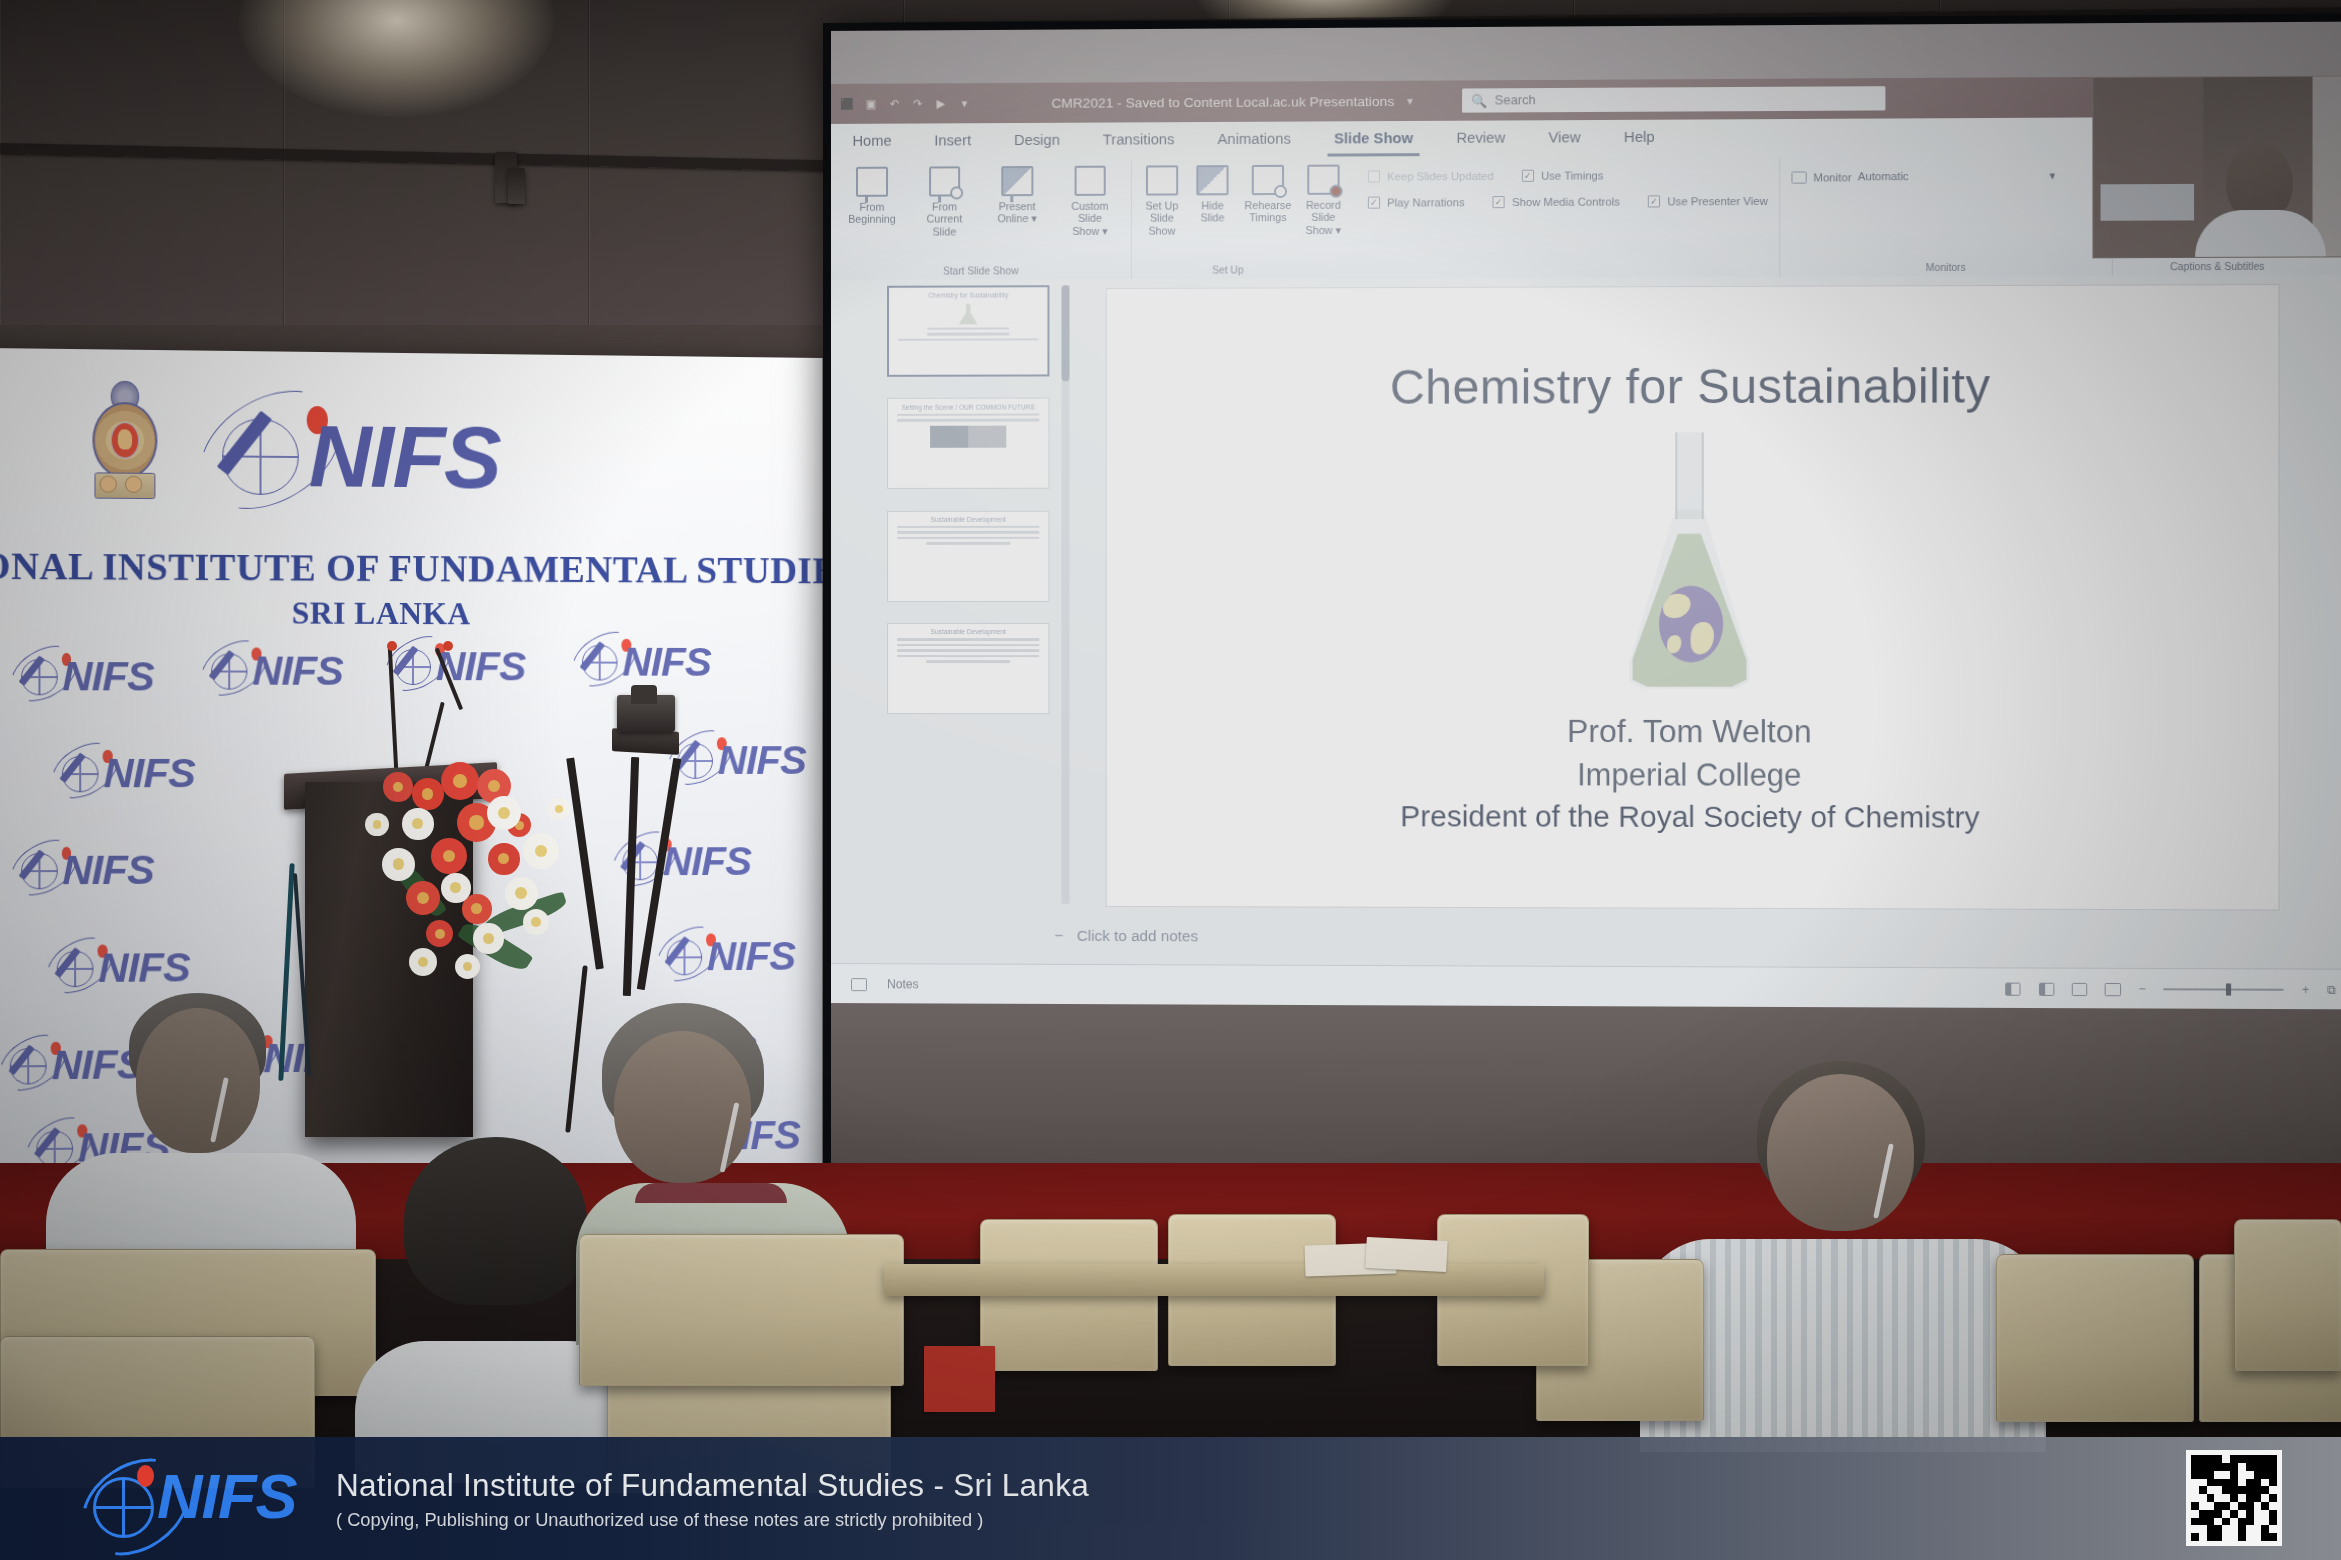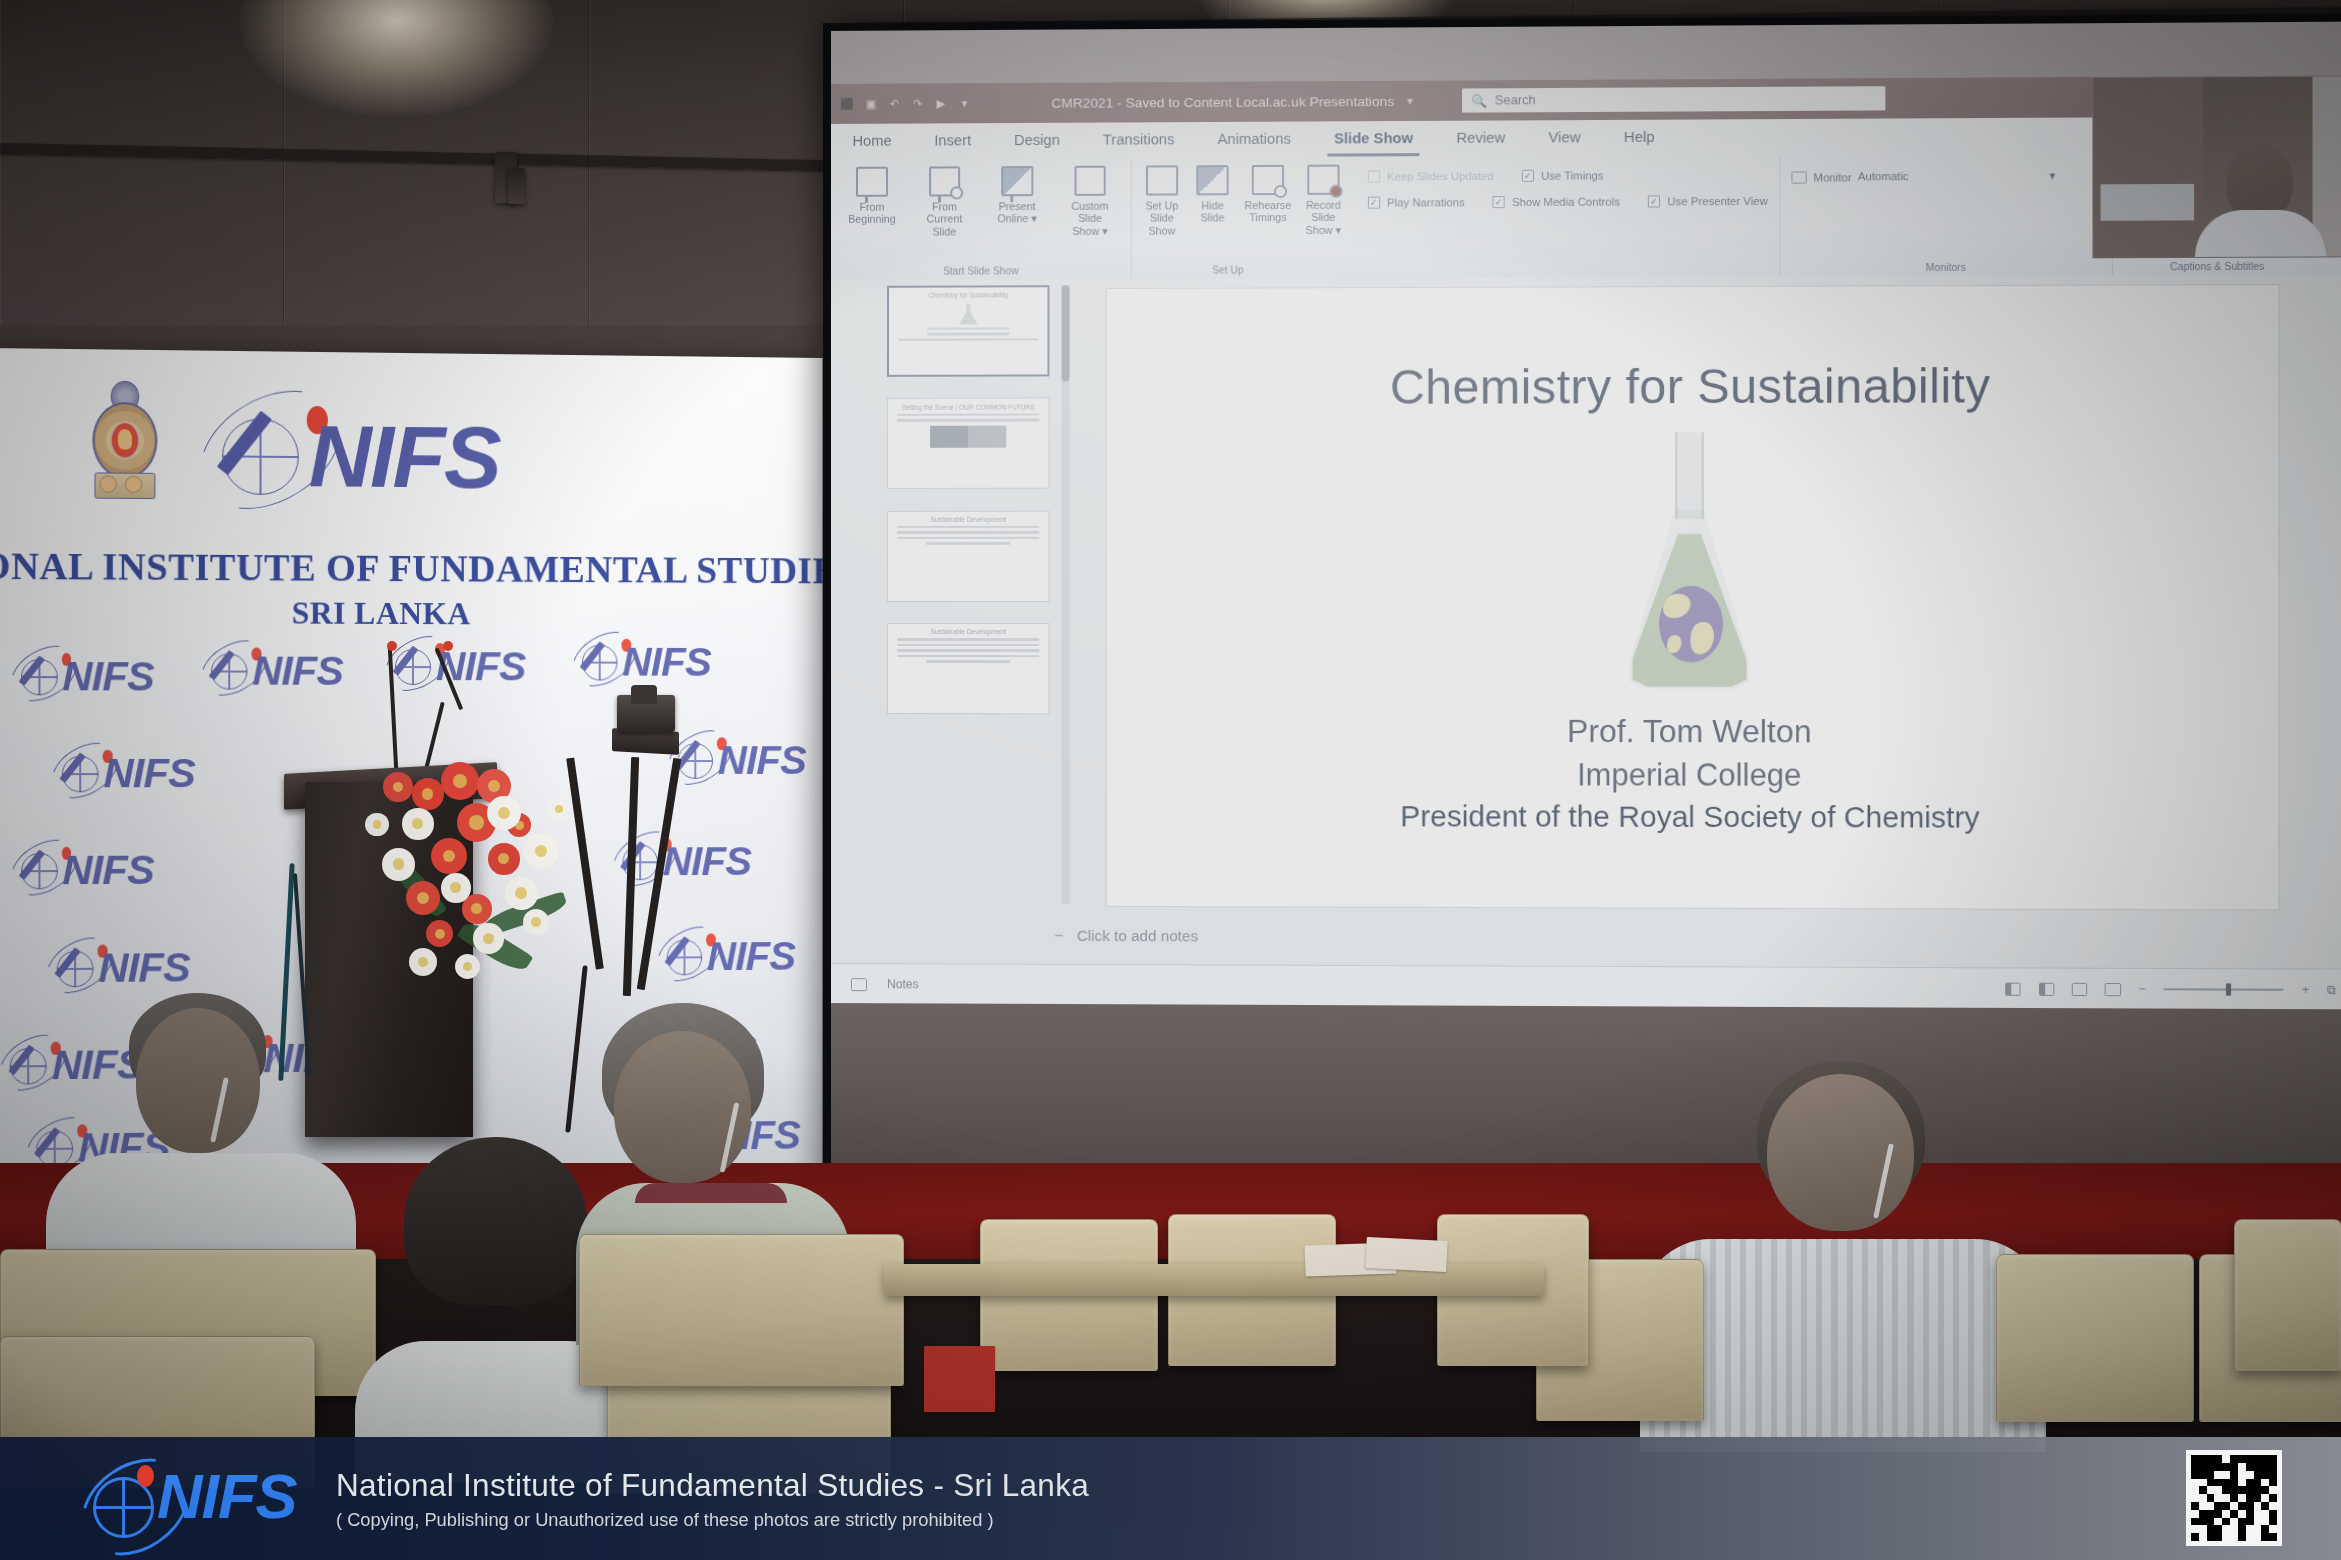--- a/index.html
+++ b/index.html
@@ -992,21 +992,21 @@
 
 <div class="footer">
   <div class="footer-nifs">
     <div class="fn-orbit"></div>
     <div class="fn-globe"></div>
     <div class="fn-dot"></div>
     <div class="fn-text">NIFS</div>
   </div>
   <div class="footer-text">
     <div class="footer-line1">National Institute of Fundamental Studies - Sri Lanka</div>
-    <div class="footer-line2">( Copying, Publishing or Unauthorized use of these photos are strictly prohibited )</div>
+    <div class="footer-line2">( Copying, Publishing or Unauthorized use of these notes are strictly prohibited )</div>
   </div>
   <div class="footer-qr">
     <div class="qr-grid" id="qrgrid">
         <i></i>
         <i></i>
         <i></i>
         <i></i>
         <i style="background: rgb(255, 255, 255);"></i>
         <i></i>
         <i></i>

